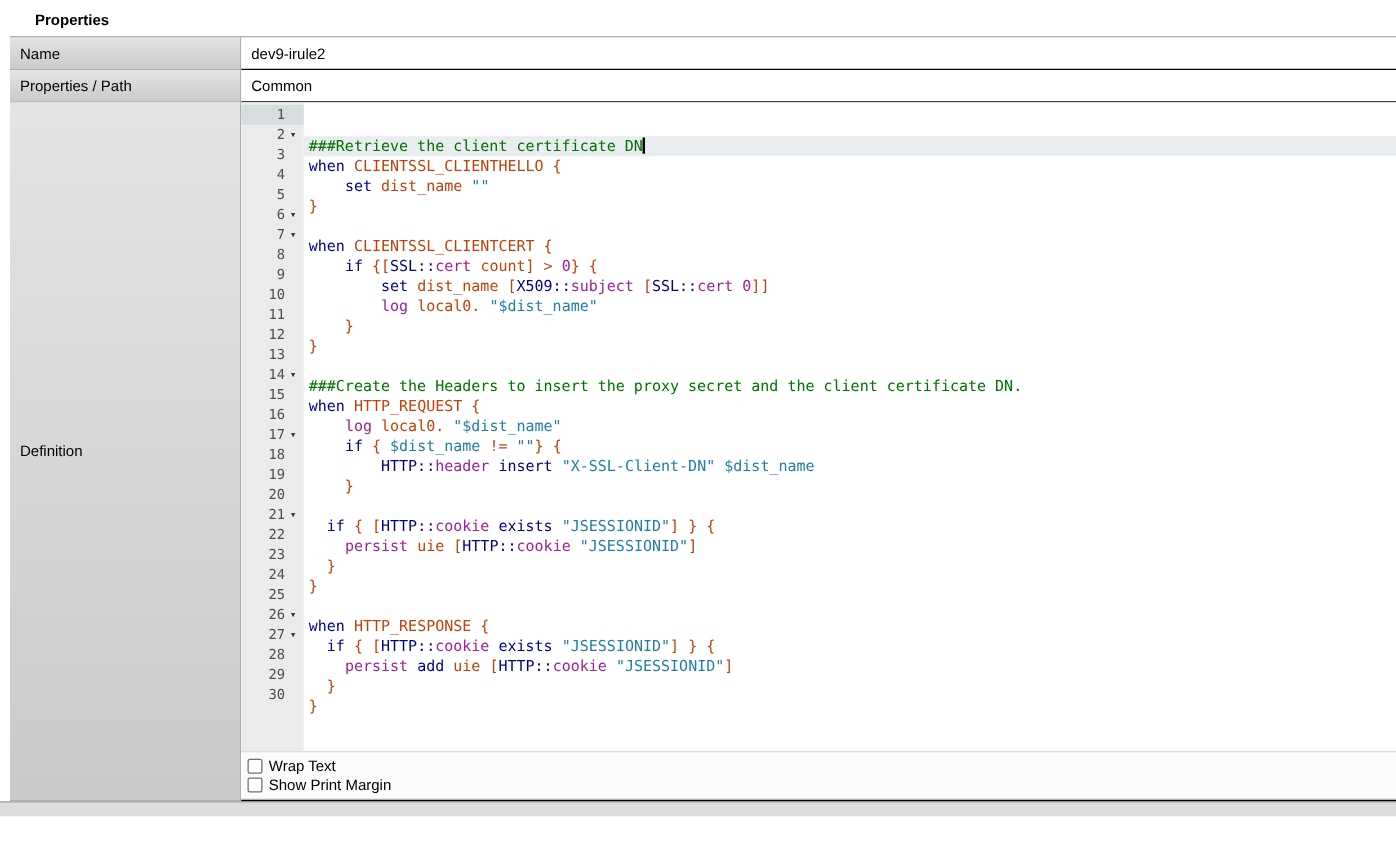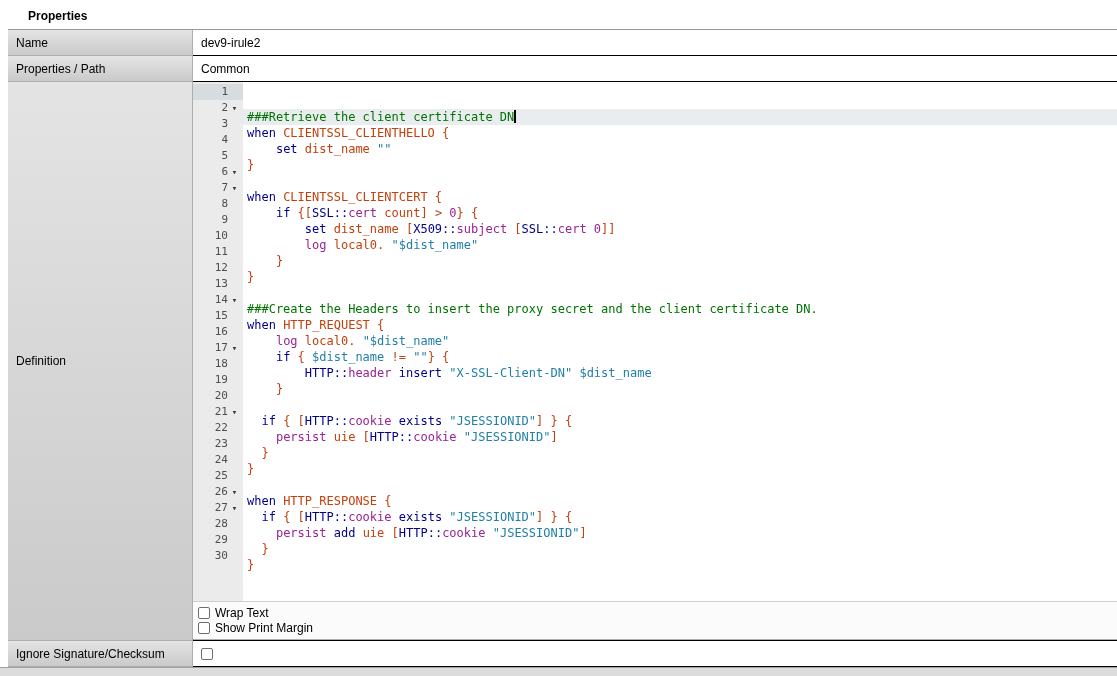--- a/index.html
+++ b/index.html
@@ -249,24 +249,18 @@
             <span class="option-label">Wrap Text</span>
           </div>
           <div class="option-row">
             <span class="checkbox"></span>
             <span class="option-label">Show Print Margin</span>
           </div>
         </div>
       </div>
     </div>
 
-    <div class="row row-sm">
-      <div class="cell-label">Ignore Signature/Checksum</div>
-      <div class="cell-value">
-        <span class="checkbox"></span>
-      </div>
-    </div>
 
   </div>
 
   <div class="footer-strip"></div>
 
 </div>
 
 </body></html>

